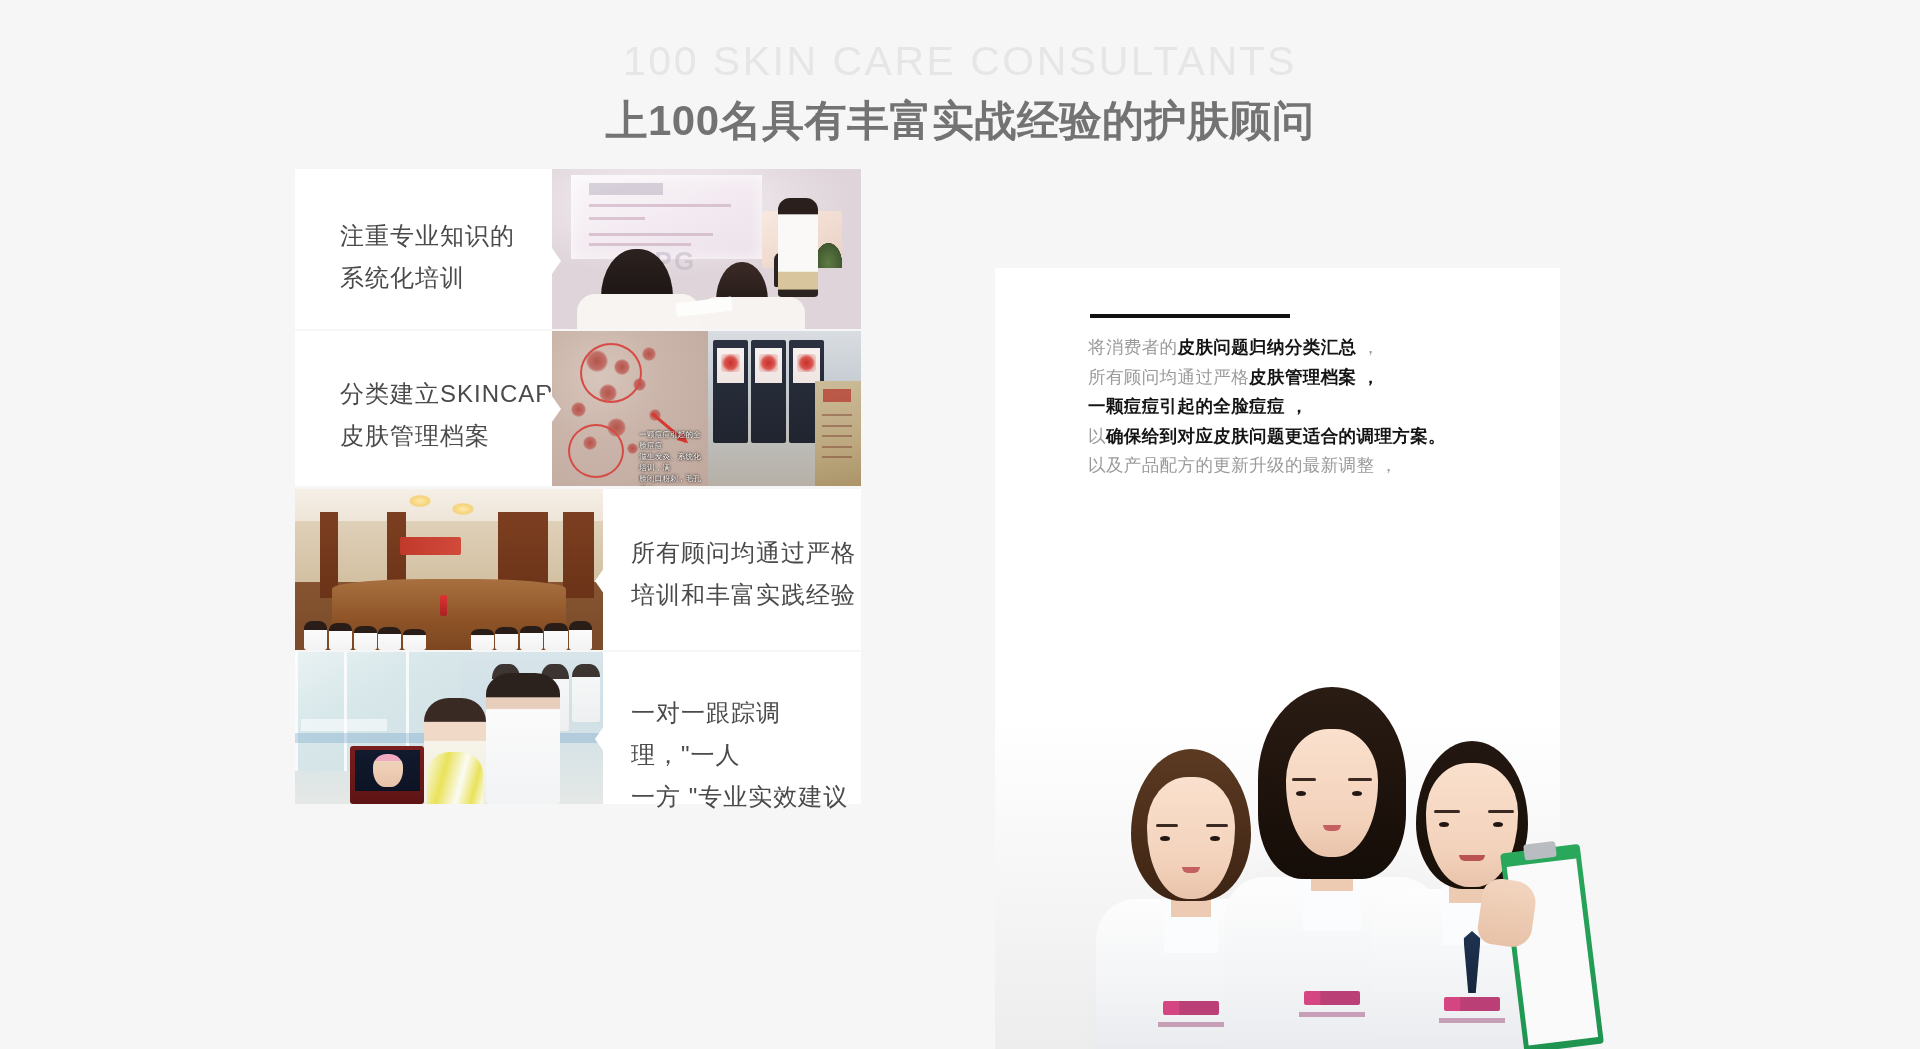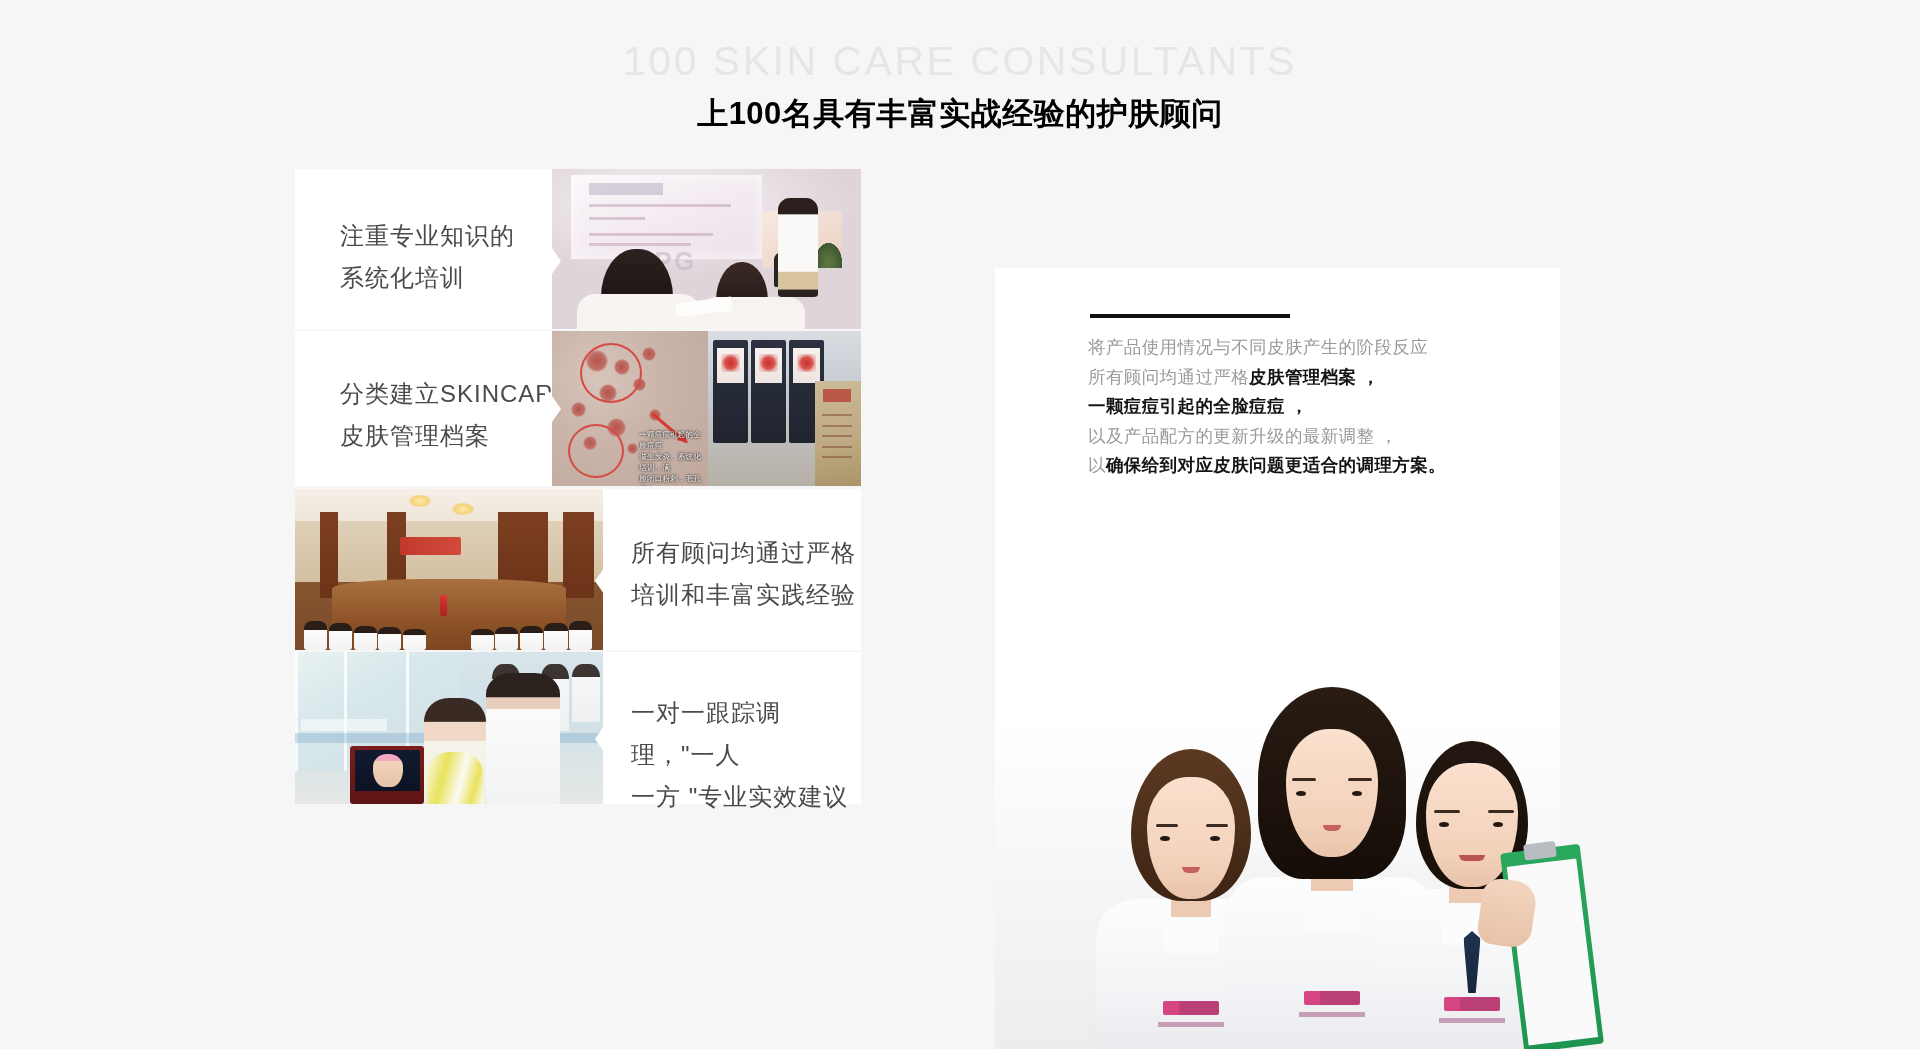--- a/index.html
+++ b/index.html
@@ -15,21 +15,21 @@
   .header { position: absolute; left: 0; top: 0; width: 1920px; height: 160px; }
   .watermark {
     position: absolute; left: 0; top: 38px; width: 1920px;
     text-align: center;
     font-size: 41px; letter-spacing: 2.5px; font-weight: 400;
     color: #e6e6e6; white-space: nowrap;
   }
   .subtitle {
     position: absolute; left: 0; top: 93px; width: 1920px;
     text-align: center;
-    font-size: 31px; font-weight: 700; color: #000000;
+    font-size: 42px; font-weight: 700; color: #737373;
     letter-spacing: 0.5px; white-space: nowrap;
   }
 
   
   .right-panel {
     position: absolute; left: 995px; top: 268px;
     width: 565px; height: 781px;
     background: #ffffff;
   }
   .right-panel-shade {
@@ -505,25 +505,25 @@
     </div>
   </div>
   <div class="card" style="left:603px; top:652px; width:258px; height:152px;">
     <div class="card-text" style="left:28px; top:40px;">一对一跟踪调理，"一人
 一方 "专业实效建议</div>
   </div>
   <div class="notch left" style="left:595px; top:716px;"></div>
 
   <div class="rule"></div>
   <div class="copy" id="copy-block">
-      <p><span>将产品使用情况与不同皮肤产生的阶段反应</span></p>
+      <p><span>将消费者的</span><span class="b">皮肤问题归纳分类汇总</span><span> ，</span></p>
       <p><span>所有顾问均通过严格</span><span class="b">皮肤管理档案 ，</span></p>
       <p><span class="b">一颗痘痘引起的全脸痘痘 ，</span></p>
+      <p><span>以</span><span class="b">确保给到对应皮肤问题更适合的调理方案。</span></p>
       <p><span>以及产品配方的更新升级的最新调整 ，</span></p>
-      <p><span>以</span><span class="b">确保给到对应皮肤问题更适合的调理方案。</span></p>
     </div>
 
   <div class="team">
     <div class="glow"></div>
 
     <div class="person-fig" style="left:24px; width:190px; height:310px;">
       <div class="coat" style="bottom:0; width:190px; height:150px;"></div>
       <div class="shirt" style="bottom:96px; width:54px; height:56px;"></div>
       <div class="neck" style="bottom:132px; width:40px; height:30px;"></div>
       <div class="hair" style="bottom:148px; width:120px; height:152px; background:linear-gradient(180deg,#5c3a22 0%, #4a2d19 60%, #3d2414 100%);"></div>

